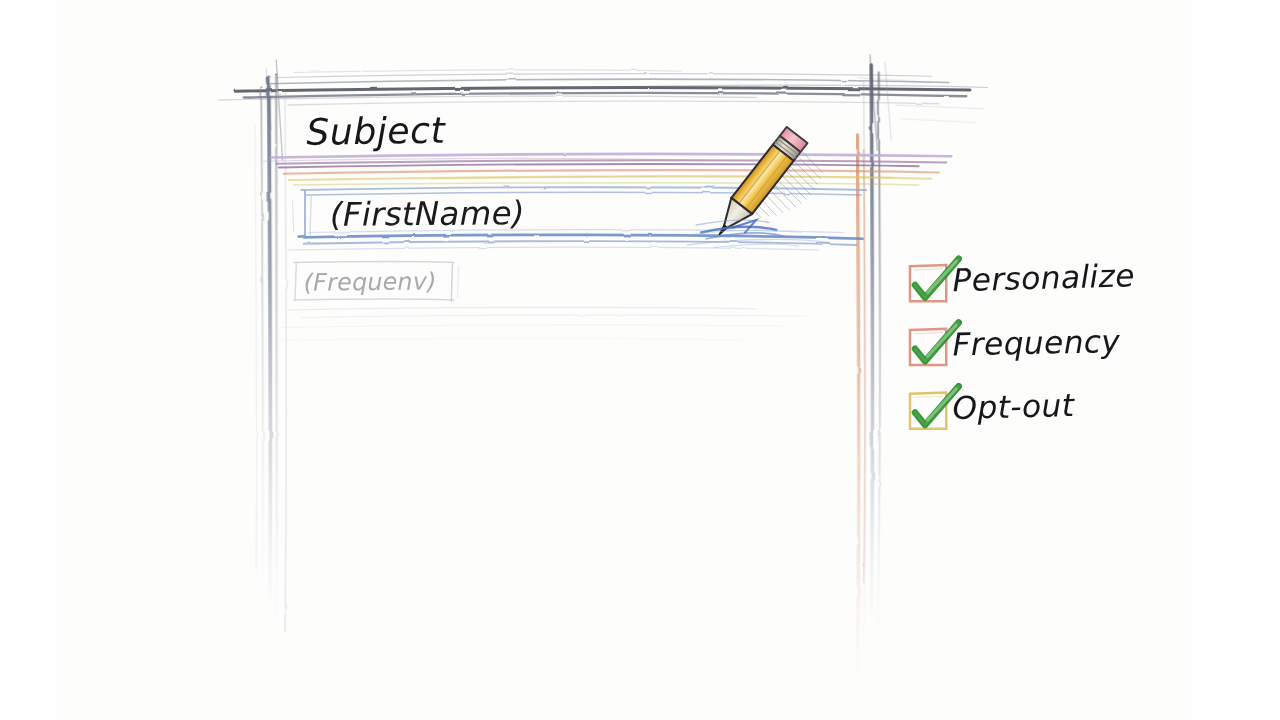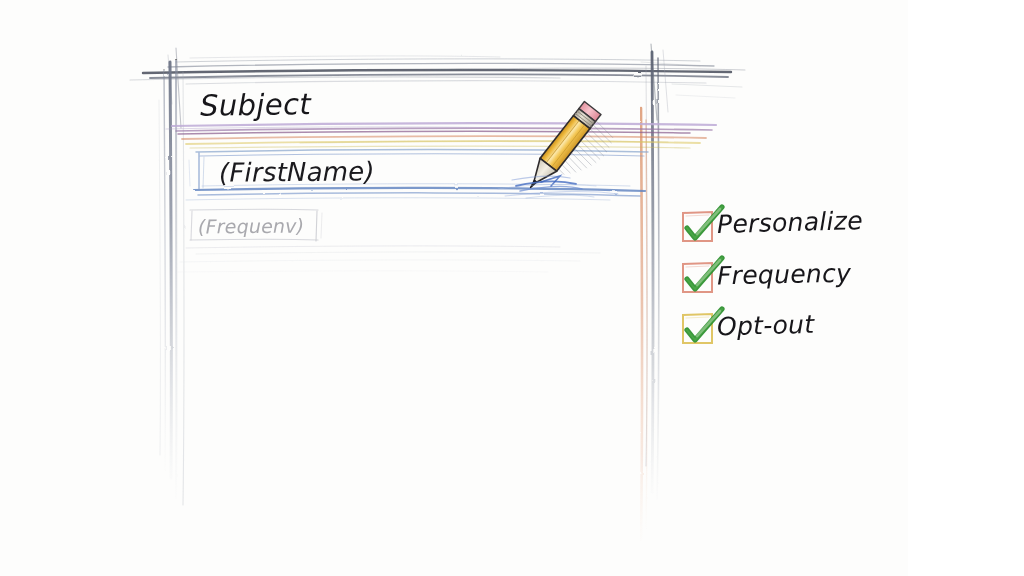--- a/index.html
+++ b/index.html
@@ -10,20 +10,21 @@
   }
   body {
     font-family: "DejaVu Sans", sans-serif;
   }
   #stage {
     position: relative;
     width: 908px;
     height: 576px;
     background: #fdfdfc;
     overflow: hidden;
+    margin-left: 45px;
   }
   #sketch-svg {
     position: absolute;
     left: 0;
     top: 0;
     width: 1024px;
     height: 576px;
   }
   
   .txt {

